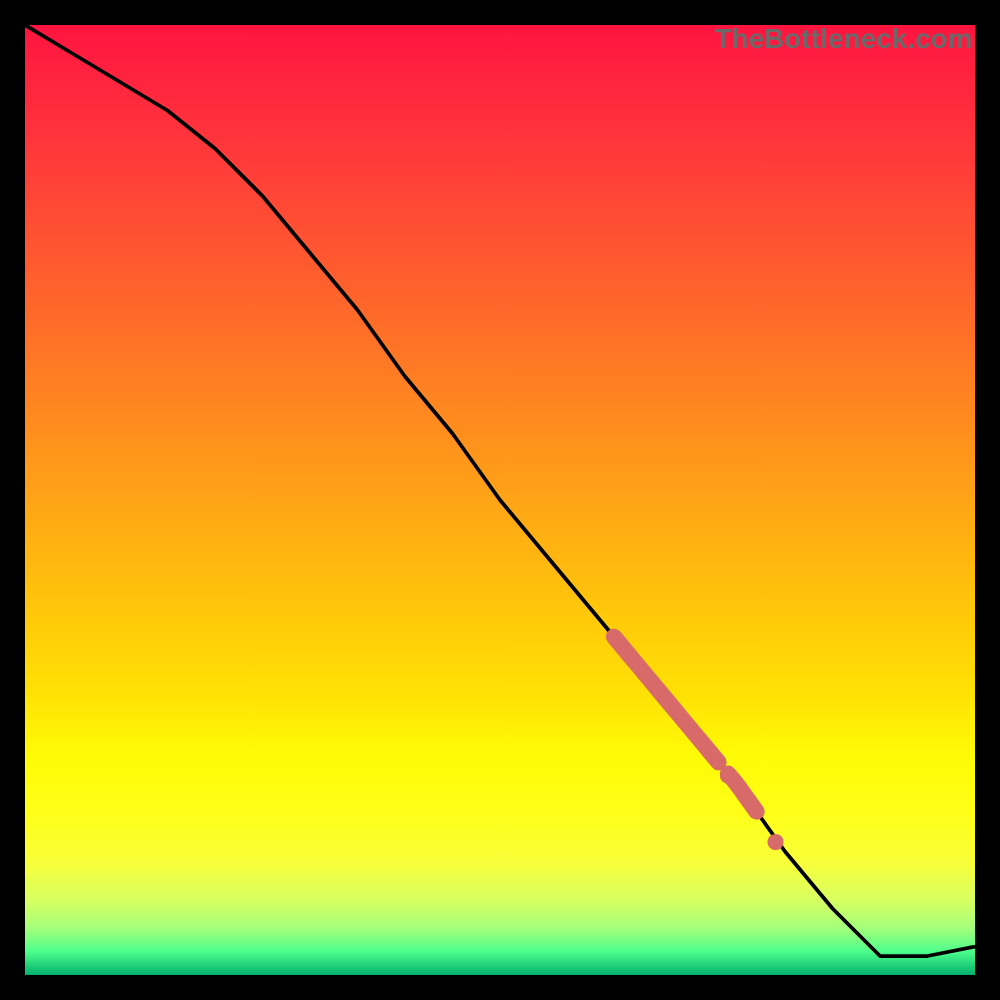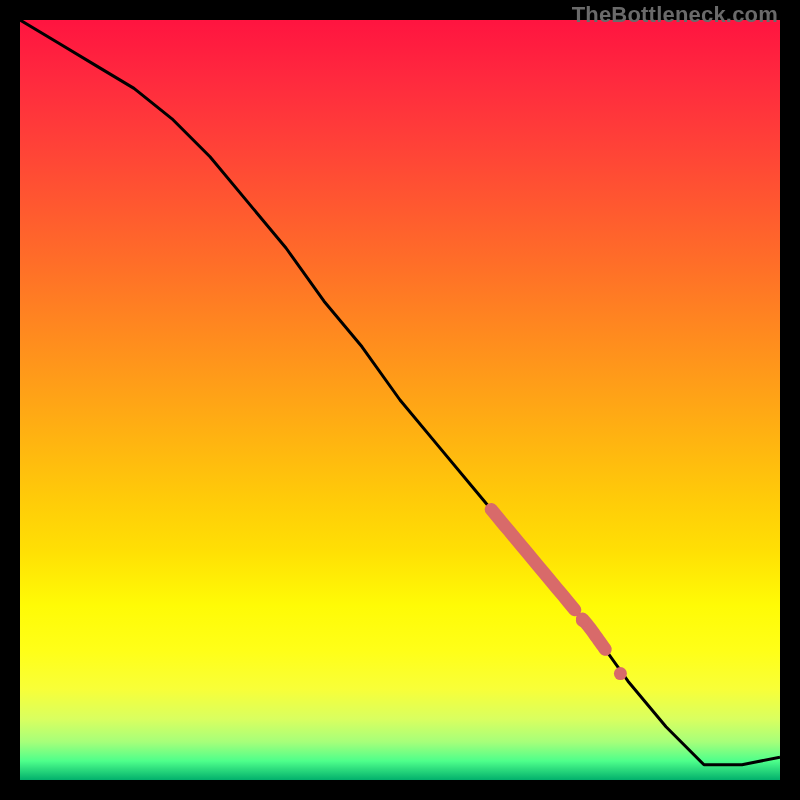--- a/index.html
+++ b/index.html
@@ -25,21 +25,21 @@
   }
   .gradient {
     position: absolute;
     left: 0;
     top: 0;
     width: 760px;
     height: 760px;
   }
   .watermark {
     position: absolute;
-    top: 2px;
+    top: 18px;
     right: 22px;
     font-family: Arial, Helvetica, sans-serif;
     font-size: 22px;
     font-weight: 600;
     color: #6a6a6a;
     letter-spacing: 0.2px;
     user-select: none;
   }
   svg.overlay {
     position: absolute;

